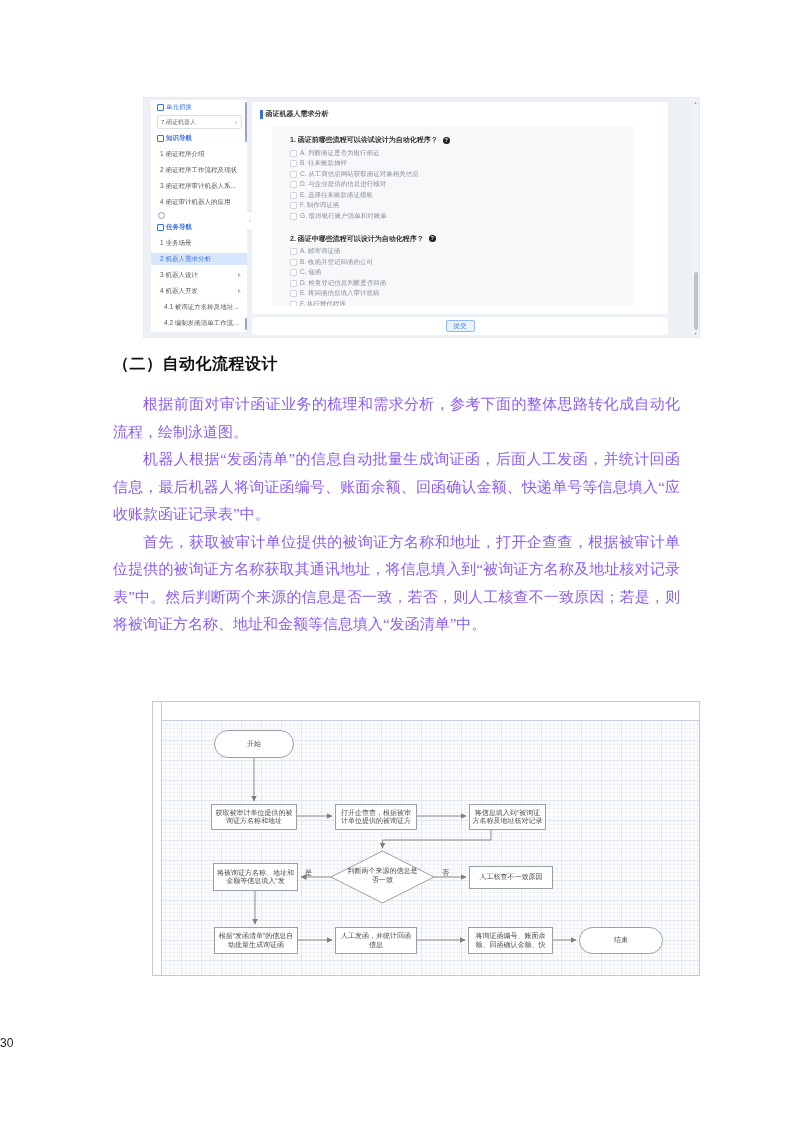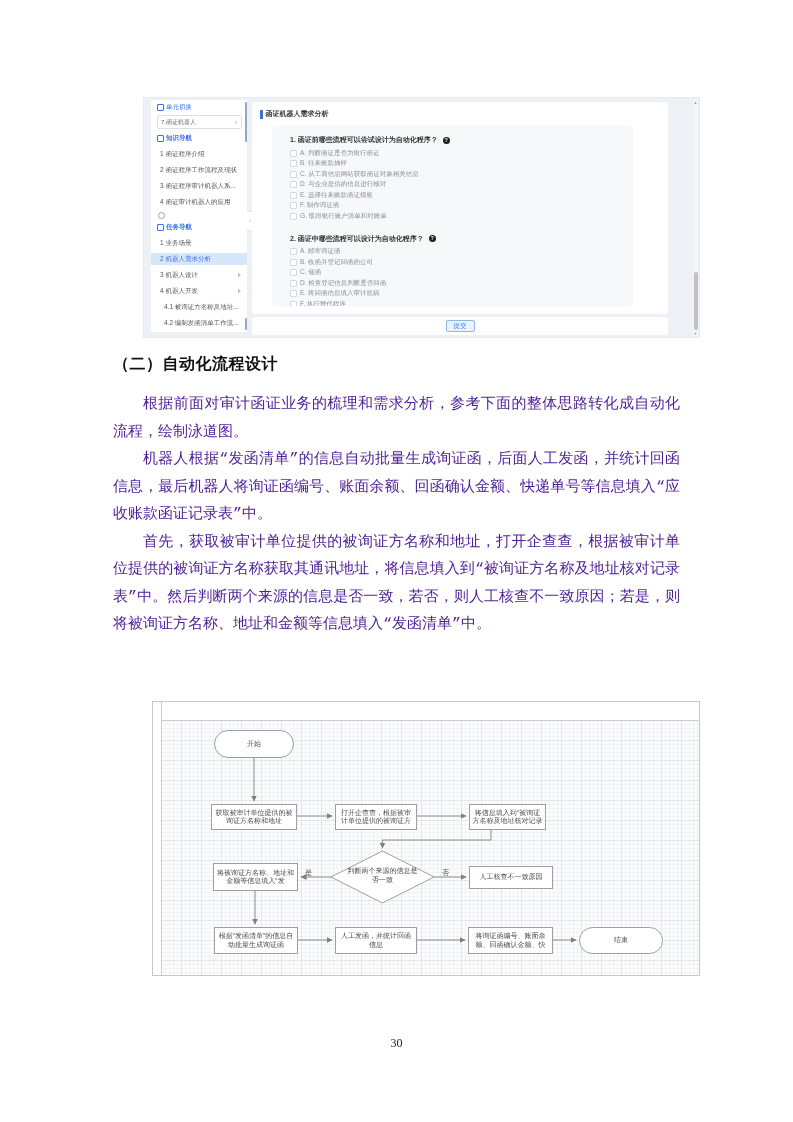--- a/index.html
+++ b/index.html
@@ -51,22 +51,22 @@
 
   .v-scroll{position:absolute;right:1px;top:2px;width:5px;height:236px;background:#f3f4f6;}
   .v-scroll .arrow{position:absolute;left:0;width:5px;font-size:4px;line-height:5px;color:#9aa0a6;text-align:center;}
   .v-scroll .a-up{top:0;}
   .v-scroll .a-dn{bottom:0;}
   .v-thumb{position:absolute;left:0.5px;top:172px;width:4px;height:58px;background:#c2c2c2;border-radius:2px;}
 
   
   .doc-heading{position:absolute;left:113px;top:354px;margin:0;font-size:16px;font-weight:bold;color:#111;
                font-family:"Liberation Sans",sans-serif;letter-spacing:0.5px;}
-  .doc-body{position:absolute;left:113px;top:391px;width:567px;font-family:Liberation Mono, monospace;
-            font-size:15px;line-height:27.5px;color:#4c1d95;text-align:justify;}
+  .doc-body{position:absolute;left:113px;top:391px;width:567px;font-family:Liberation Serif, serif;
+            font-size:15px;line-height:27.5px;color:#8b5cf6;text-align:justify;}
   .doc-body p{margin:0;text-indent:2em;}
 
   
   .flow{position:absolute;left:152px;top:701px;width:548px;height:275px;background:#fff;
         border:1px solid #c2c8d0;box-sizing:border-box;}
   .flow-band{position:absolute;left:0;top:0;right:0;height:18px;background:#fff;border-bottom:1px solid #c9ced6;}
   .flow-strip{position:absolute;left:0;top:0;bottom:0;width:8px;background:#fff;border-right:1px solid #c9ced6;}
   .flow-grid{position:absolute;left:8px;top:18px;right:0;bottom:0;background-color:#fdfdfe;
      background-image:
        linear-gradient(#e2e7ee 1px, transparent 1px),
@@ -75,22 +75,22 @@
        linear-gradient(90deg,#f0f3f7 1px, transparent 1px);
      background-size:20px 20px,20px 20px,4px 4px,4px 4px;}
   .flow svg{position:absolute;left:0;top:0;}
   .fn{position:absolute;box-sizing:border-box;background:#fff;border:1px solid #9aa0a6;color:#4a4a4a;
       font-size:7px;line-height:8.5px;display:flex;align-items:center;justify-content:center;
       text-align:center;padding:1px 2px;overflow:hidden;}
   .pill{border-radius:14px;}
   .dtext{position:absolute;color:#4a4a4a;font-size:7px;line-height:8.5px;text-align:center;}
   .flbl{position:absolute;color:#4a4a4a;font-size:7px;line-height:8px;}
 
-  .page-num{position:absolute;left:0;top:1036px;width:793px;text-align:center;
-            font-family:Liberation Serif, serif;font-size:12px;color:#222;}
+  .page-num{position:absolute;left:0;top:1036px;width:793px;text-align:left;
+            font-family:Liberation Sans, sans-serif;font-size:12px;color:#222;}
 </style>
 </head>
 <body>
 
 <div class="page">
 
   <div class="shot">
 
     <div class="sidebar">
       <div class="sb-row sb-unit">

